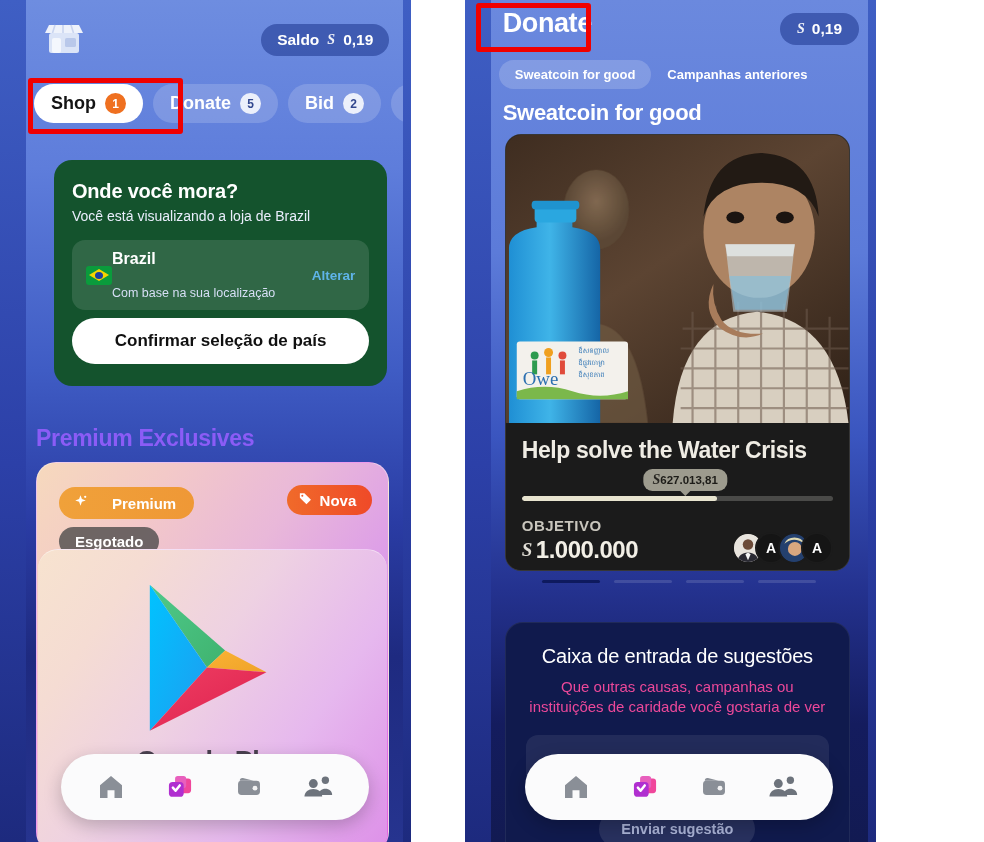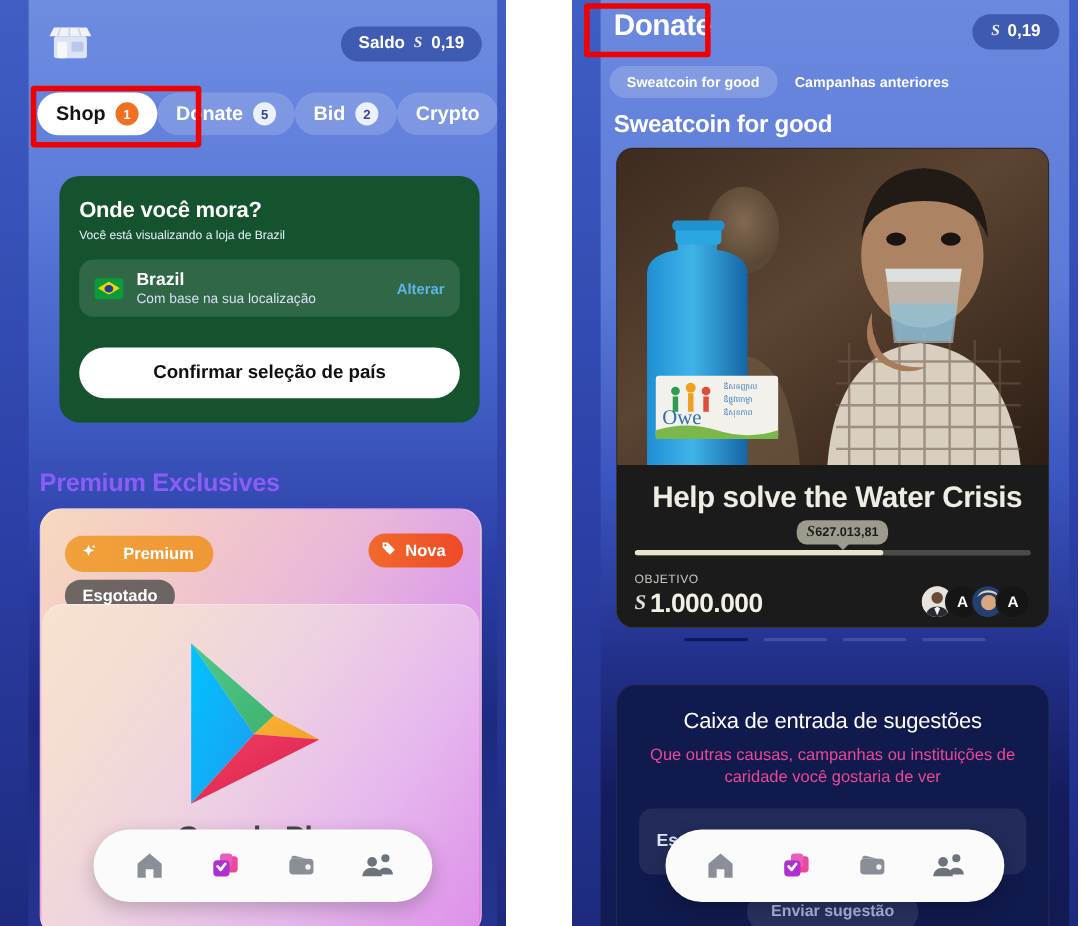--- a/index.html
+++ b/index.html
@@ -4,21 +4,21 @@
 <style>
   * { box-sizing: border-box; margin: 0; padding: 0; }
   html, body {
     width: 984px; height: 842px;
     background: #ffffff;
     font-family: "Liberation Sans", sans-serif;
     overflow: hidden;
   }
   .screens {
     position: relative;
-    width: 980px; height: 842px;
+    width: 876px; height: 842px;
     display: flex;
     background: #ffffff;
   }
 
   
   .phone {
     position: relative;
     height: 842px;
     overflow: hidden;
   }
@@ -56,21 +56,21 @@
     border-radius: 18px;
     padding: 7px 16px;
     color: #fff; font-size: 15.5px; font-weight: 700;
     display: flex; align-items: center; gap: 8px;
     white-space: nowrap;
   }
   .sc-sym { font-family: "Liberation Serif", serif; font-weight: 700; font-style: italic; opacity:.92; font-size:14px; }
 
   .tabs-row {
     position: absolute; left: 8px; top: 84px; right: 0;
-    display: flex; align-items: center; 
+    display: flex; align-items: center; gap: 10px;
   }
   .tab {
     display: flex; align-items: center; gap: 9px;
     background: rgba(255,255,255,.17);
     color: #ffffff;
     border-radius: 22px;
     padding: 9px 17px;
     font-size: 18px; font-weight: 700;
     white-space: nowrap;
     flex: none;
@@ -84,45 +84,45 @@
   }
   .tab.active .tab-badge { background: #ef7020; color: #fff; }
 
   .card-country {
     position: absolute; left: 28px; right: 16px; top: 160px;
     background: #14532d;
     border-radius: 18px;
     padding: 20px 18px 22px 18px;
   }
   .cc-title { color: #fff; font-size: 20px; font-weight: 700; letter-spacing:-.2px; }
-  .cc-sub   { color: #e9eefc; font-size: 11px; margin-top: 5px; }
+  .cc-sub   { color: #e9eefc; font-size: 14px; margin-top: 5px; }
   .cc-row {
     margin-top: 16px;
     background: rgba(255,255,255,.12);
     border-radius: 13px;
     padding: 10px 14px;
-    display: flex; align-items: center; gap: 12px;
+    display: flex; align-items: center; 
   }
   .flag {
     width: 26px; height: 19px; border-radius: 3px;
     background: #0a9b3c; position: relative; flex: none;
   }
   .flag::before {
     content:''; position:absolute; left:3px; top:3.5px; width:20px; height:12px;
     background:#f5d400; clip-path: polygon(50% 0,100% 50%,50% 100%,0 50%);
   }
   .flag::after {
     content:''; position:absolute; left:9px; top:6px; width:8px; height:7px;
     background:#1b3fa0; border-radius:50%;
   }
   .cc-name { color:#fff; font-size:16px; font-weight:700; }
-  .cc-desc { color:#d7dff6; font-size:12.5px; margin-top:0; }
+  .cc-desc { color:#d7dff6; font-size:12.5px; margin-top:18px; }
   .cc-change { margin-left:auto; color:#5fb4e8; font-size:13.5px; font-weight:700; }
   .cc-confirm {
-    margin-top: 28px;
+    margin-top: 8px;
     background:#fff; color:#101010;
     border-radius: 26px;
     height: 46px;
     display:flex; align-items:center; justify-content:center;
     font-size:17px; font-weight:700;
   }
 
   .sec-title {
     position:absolute; left:10px; top:425px;
     color:#8b5cf6; font-size:23px; font-weight:700; letter-spacing:-.3px;
@@ -213,38 +213,38 @@
 
   .camp-card {
     position:absolute; left:14px; right:18px; top:134px; height: 437px;
     background:#1b1b1b;
     border-radius:16px;
     overflow:hidden;
     border:1px solid rgba(255,255,255,.12);
   }
   .camp-photo { position:absolute; left:0; right:0; top:0; height:288px; overflow:hidden; background:#2a1f18; }
   .camp-body { position:absolute; left:0; right:0; top:288px; bottom:0; background:#1b1b1b; padding:14px 16px 12px 16px; }
-  .camp-h { color:#efece4; font-size:27px; font-weight:700; letter-spacing:-.4px;margin-left:16px; }
+  .camp-h { color:#efece4; font-size:23px; font-weight:700; letter-spacing:-.4px; }
 
   .prog-wrap { position:relative; margin-top:32px; }
   .prog-bubble {
     position:absolute; left:52.5%; top:-27px; transform:translateX(-50%);
     background:#9d9b8e; color:#1d1c18;
     font-size:11.5px; font-weight:700;
     border-radius:9px; padding:3px 9px; white-space:nowrap;
   }
   .prog-bubble::after {
     content:''; position:absolute; left:50%; bottom:-5px; transform:translateX(-50%);
     border-left:6px solid transparent; border-right:6px solid transparent; border-top:6px solid #9d9b8e;
   }
   .prog-track { height:5px; border-radius:3px; background:#4a4a48; overflow:hidden; }
   .prog-fill { height:100%; background:#e8e4cf; border-radius:3px; }
 
   .camp-foot { display:flex; align-items:flex-end; margin-top:16px; }
-  .goal-label { color:#c9c6bd; font-size:11px; font-weight:400; letter-spacing:.5px; }
+  .goal-label { color:#c9c6bd; font-size:15px; font-weight:700; letter-spacing:.5px; }
   .goal-value { color:#f2efe6; font-size:24px; font-weight:700; margin-top:2px; letter-spacing:-.5px; display:flex; align-items:center; gap:4px;}
   .donors { margin-left:auto; display:flex; align-items:center; gap:9px; }
   .avatars { display:flex; }
   .av { width:32px; height:32px; border-radius:50%; margin-left:-9px; border:2px solid #1b1b1b; overflow:hidden; position:relative; display:flex; align-items:center; justify-content:center; color:#fff; font-size:14px; font-weight:700; }
   .av:first-child { margin-left:0; }
   .donor-text { color:#d2cfc6; font-size:11.5px; font-weight:700; line-height:1.35; letter-spacing:.3px; }
 
   .dots { position:absolute; left:0; right:0; top:580px; display:flex; justify-content:center; gap:14px; }
   .dot { width:58px; height:3px; border-radius:2px; background:rgba(255,255,255,.13); }
   .dot.on { background:#0e1a5e; }

